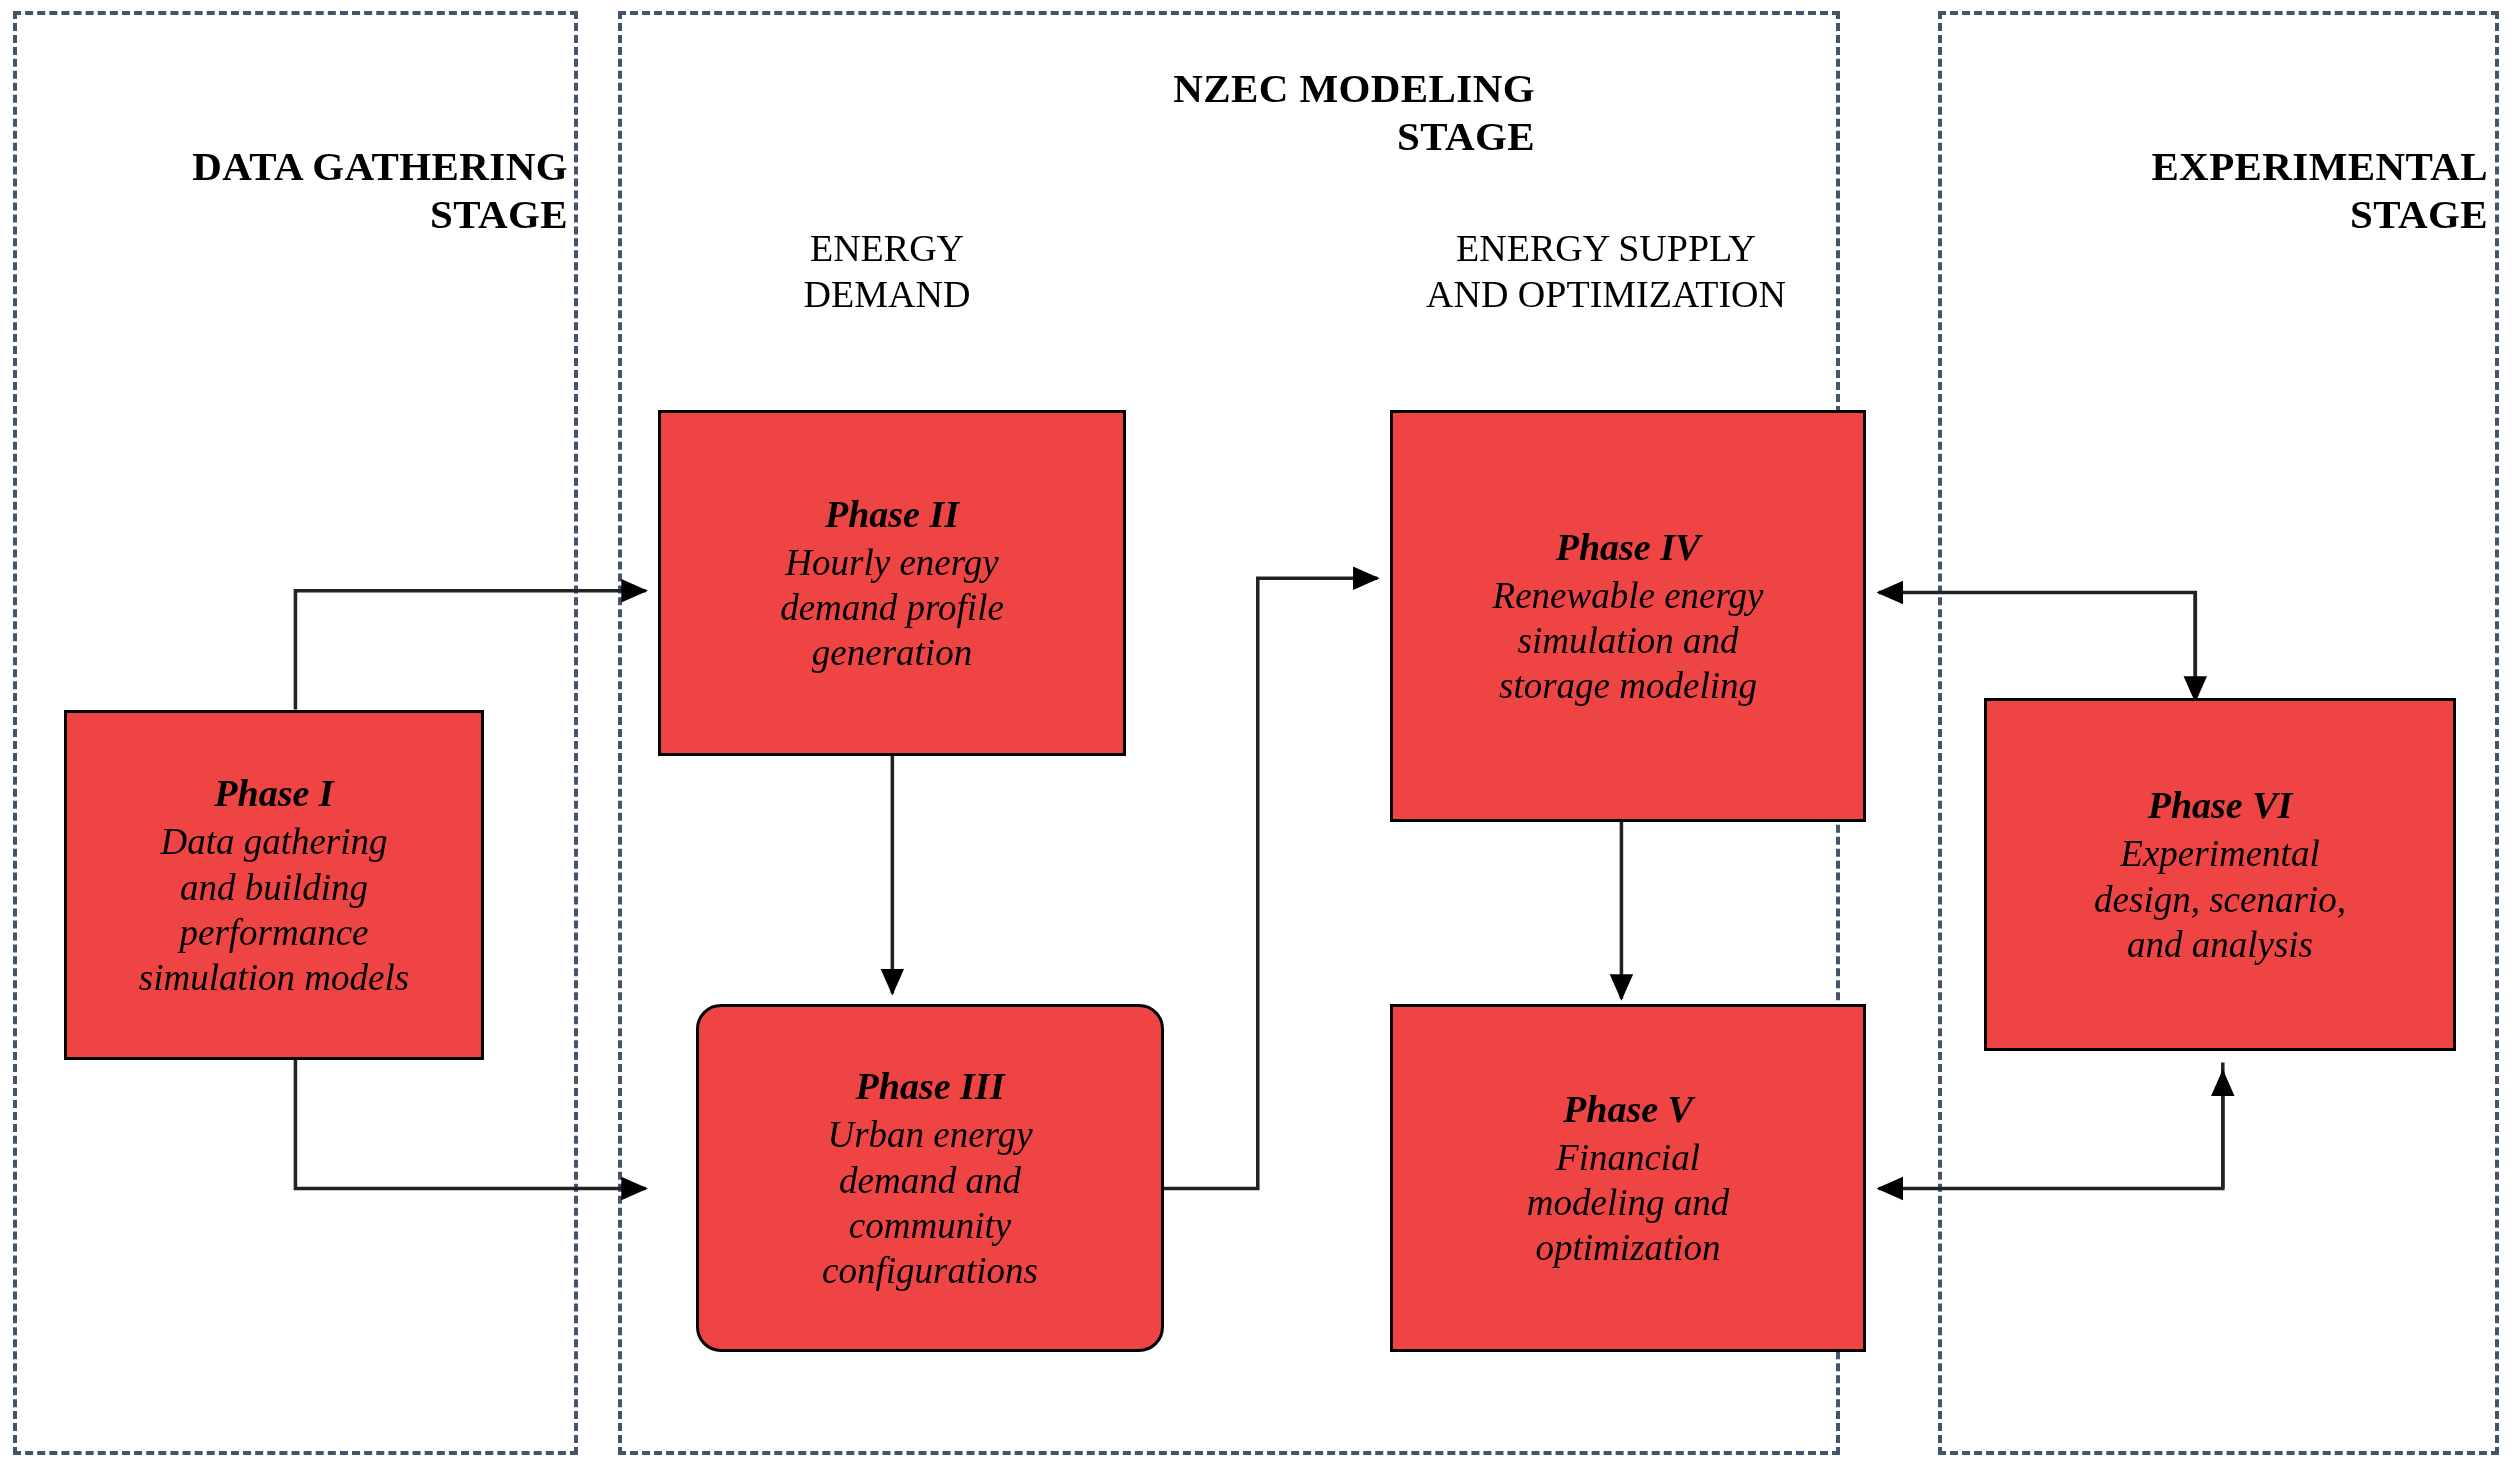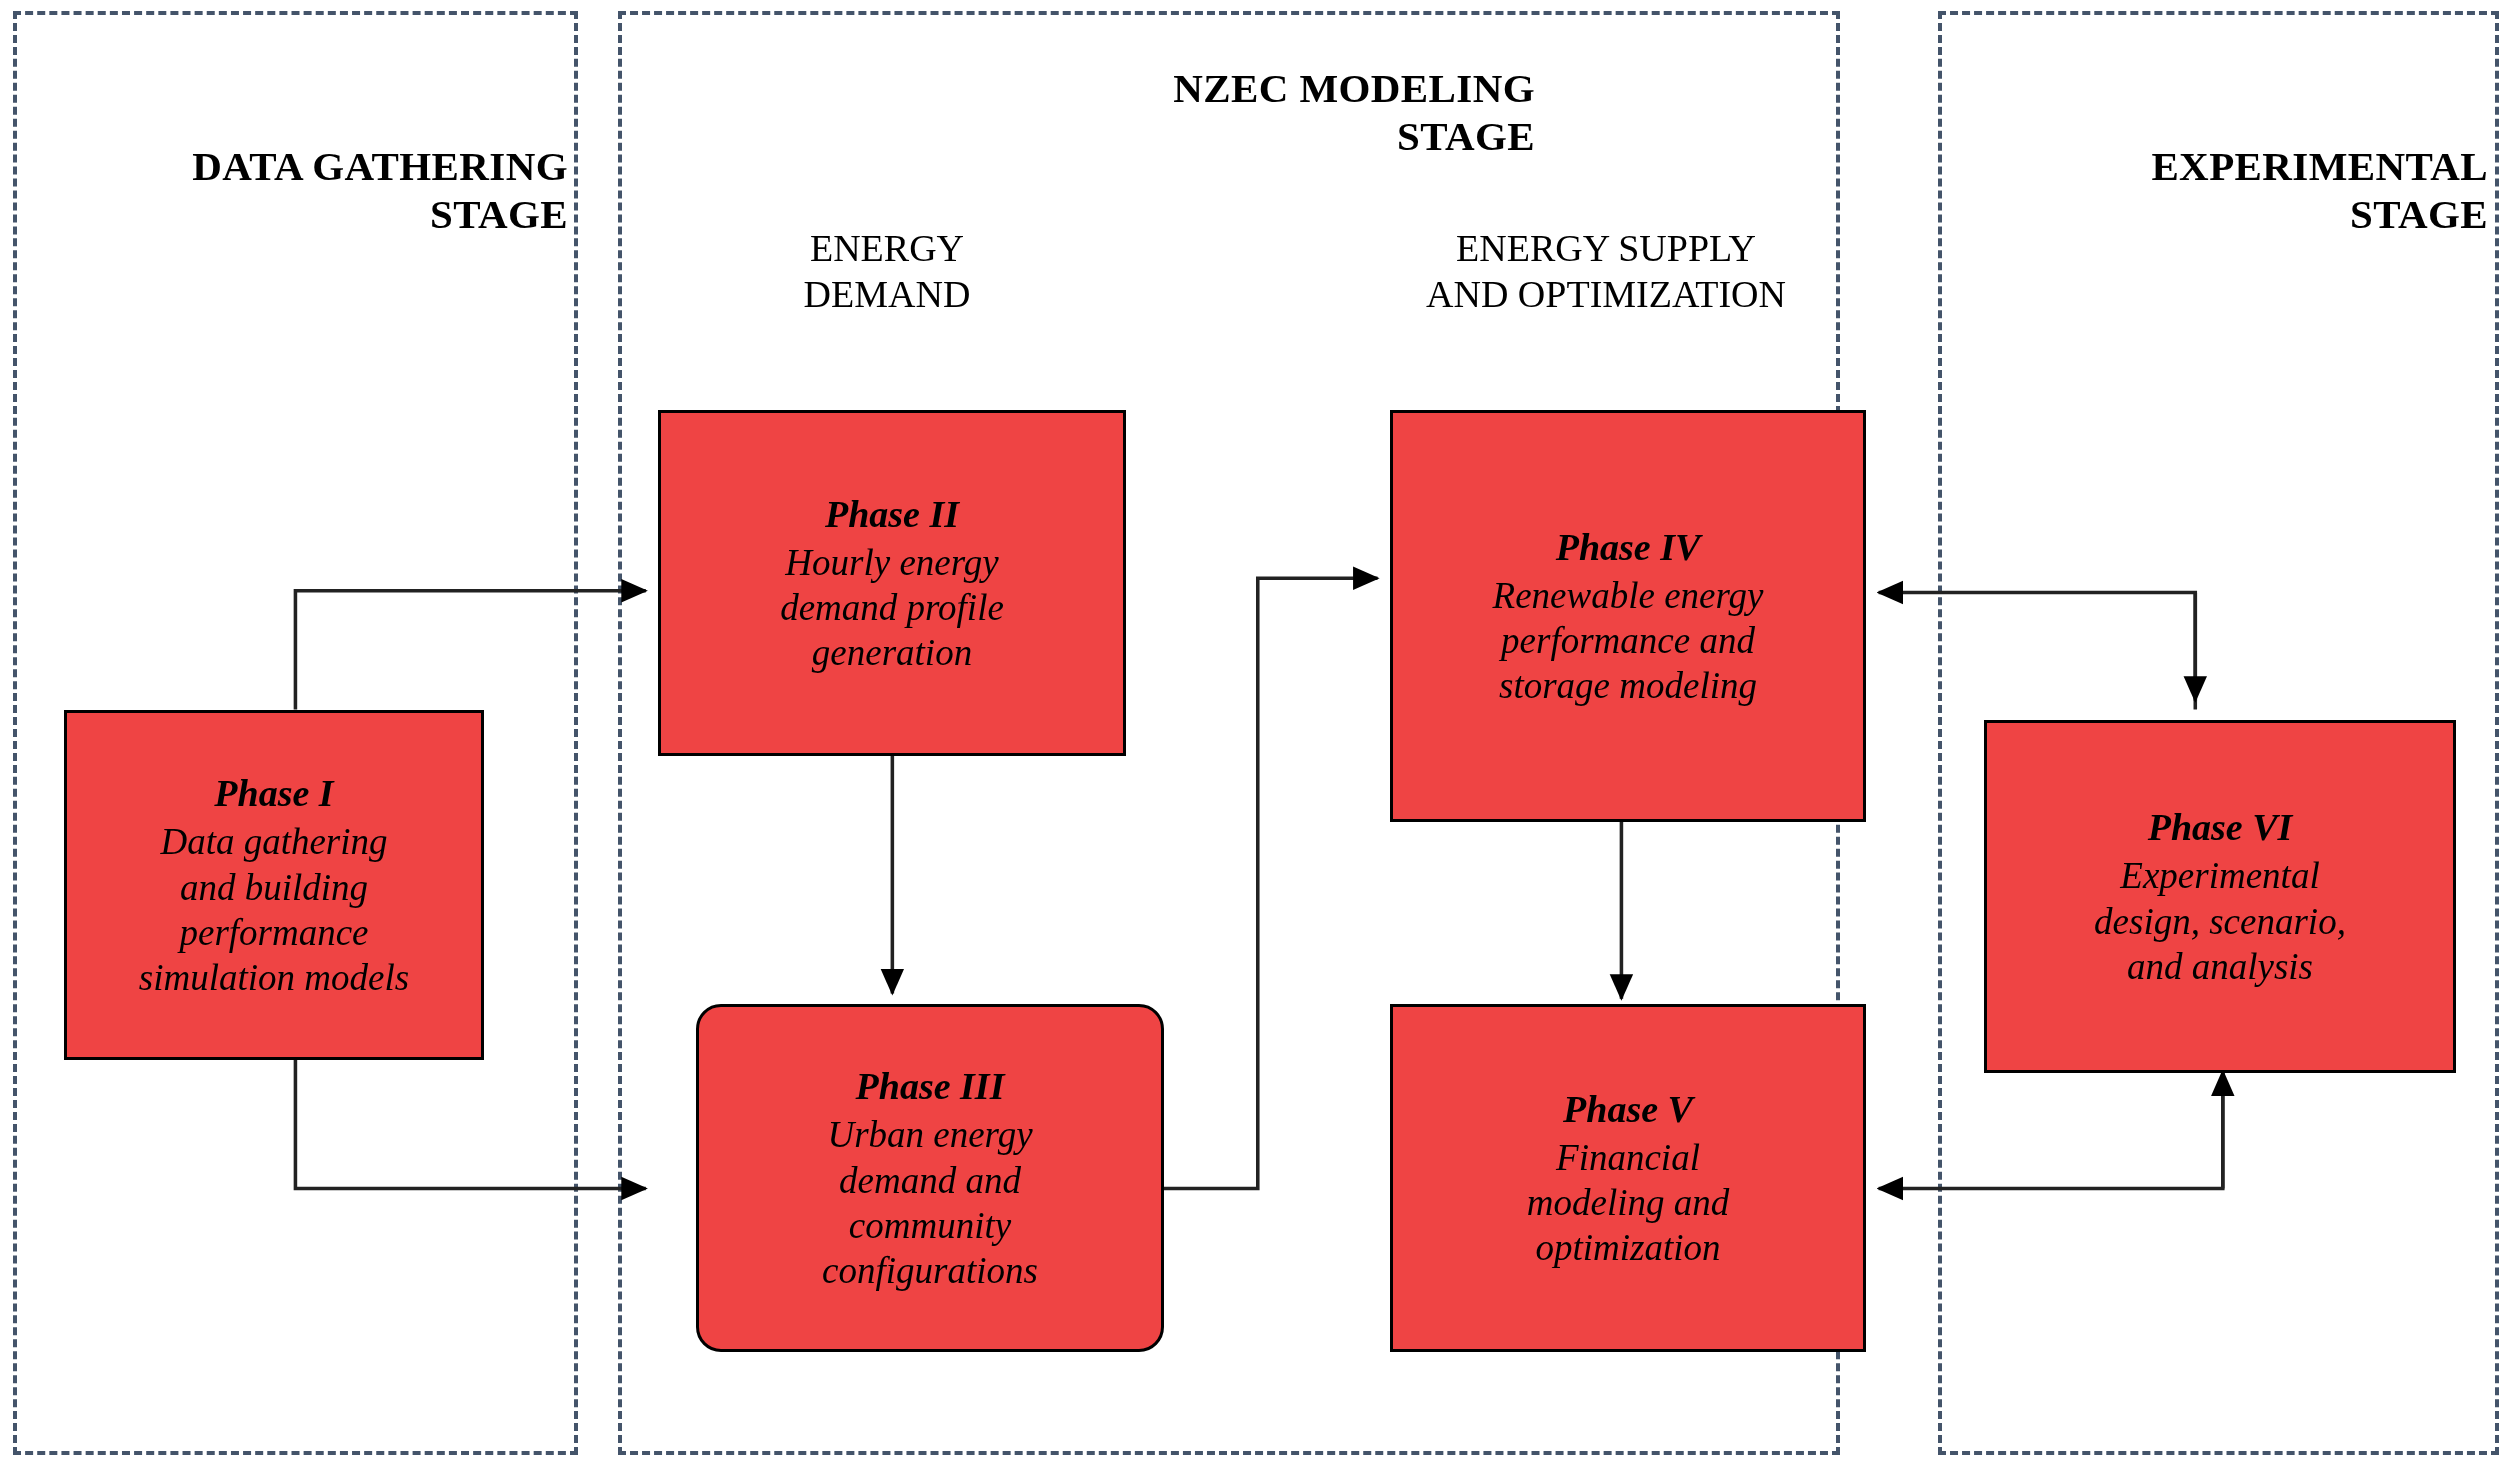--- a/index.html
+++ b/index.html
@@ -33,21 +33,21 @@
   .phase-head{font-style:italic;font-weight:bold;font-size:38px;
               line-height:1.25;margin-bottom:1.8px;white-space:nowrap;}
   .phase-body{font-style:italic;font-weight:normal;font-size:37px;
               line-height:1.22;text-align:center;}
 
   #box-p1{left:64px;  top:710px; width:420px; height:350px;}
   #box-p2{left:658px; top:410px; width:468px; height:346px;}
   #box-p3{left:696px; top:1004px;width:468px; height:348px;border-radius:25px;}
   #box-p4{left:1390px;top:410px; width:476px; height:412px;}
   #box-p5{left:1390px;top:1004px;width:476px; height:348px;}
-  #box-p6{left:1984px;top:720px; width:472px; height:353px;}
+  #box-p6{left:1984px;top:698px; width:472px; height:353px;}
 
   
   #wires{position:absolute;left:0;top:0;width:2512px;height:1475px;
          pointer-events:none;}
 </style>
 </head>
 <body>
 
 <div class="canvas">
 
@@ -128,21 +128,21 @@
       <div>demand and</div>
       <div>community</div>
       <div>configurations</div>
     </div>
   </div>
 
   <div class="phase-box" id="box-p4">
     <div class="phase-head">Phase IV</div>
     <div class="phase-body">
       <div>Renewable energy</div>
-      <div>performance and</div>
+      <div>simulation and</div>
       <div>storage modeling</div>
     </div>
   </div>
 
   <div class="phase-box" id="box-p5">
     <div class="phase-head">Phase V</div>
     <div class="phase-body">
       <div>Financial</div>
       <div>modeling and</div>
       <div>optimization</div>

